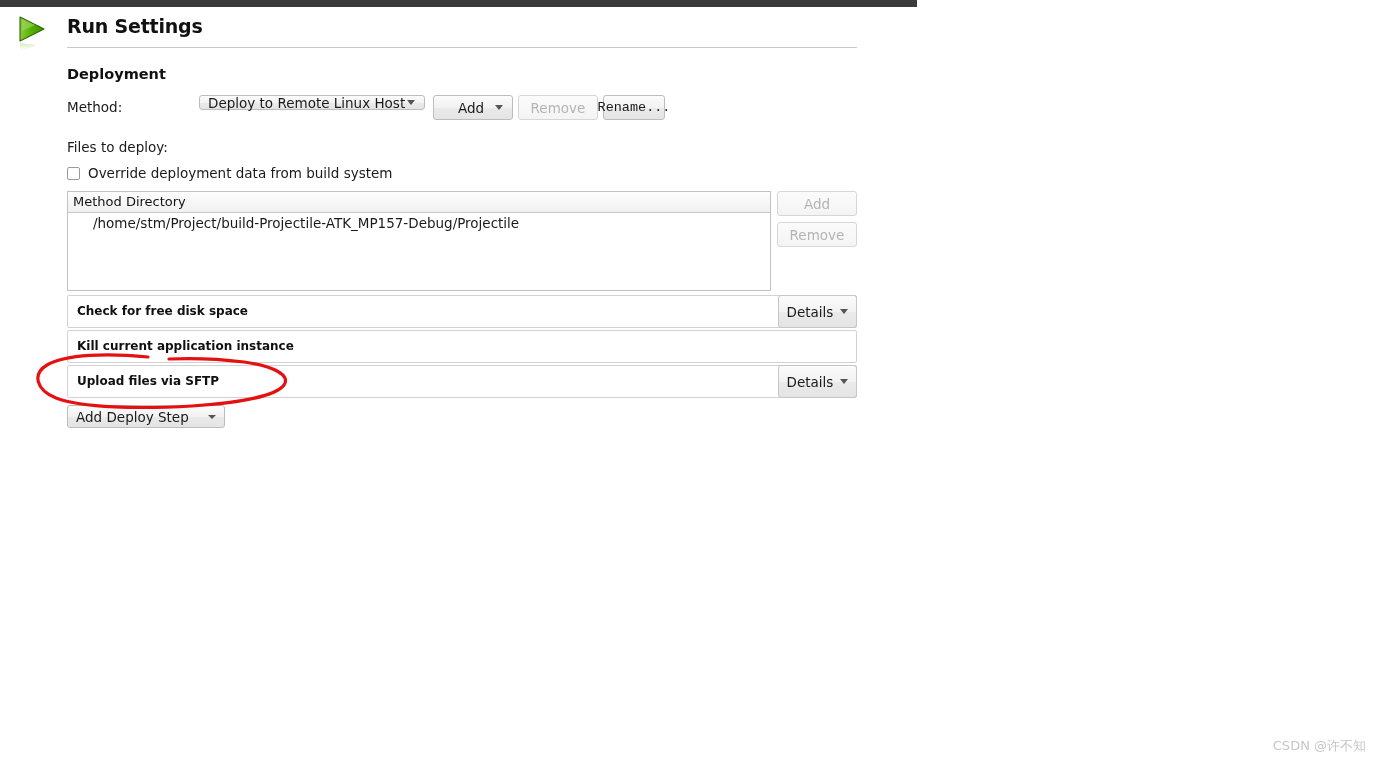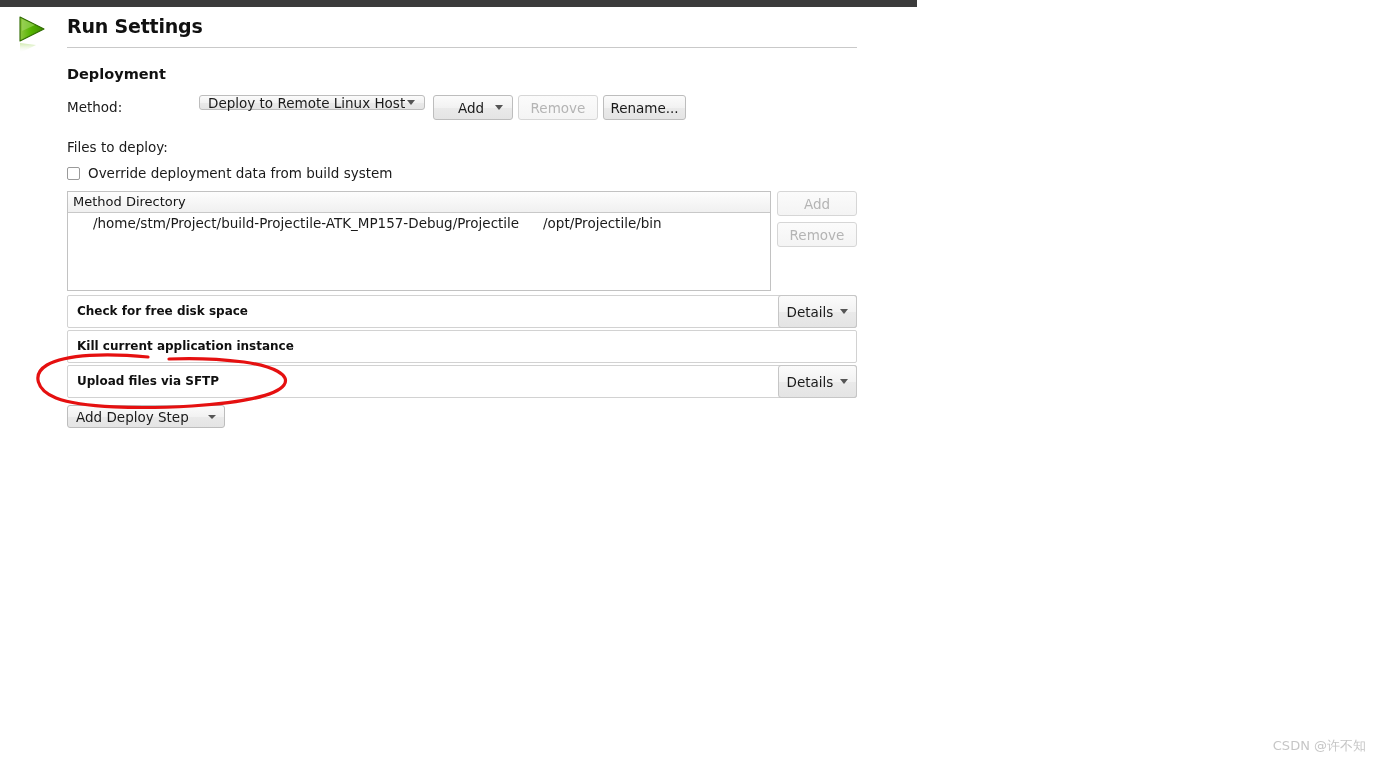--- a/index.html
+++ b/index.html
@@ -139,22 +139,23 @@
   }
   #remove-method-btn {
     left: 518px;
     top: 95px;
     width: 80px;
     height: 25px;
   }
   #rename-method-btn {
     left: 603px;
     top: 95px;
-    width: 83px;
+    width: 62px;
     height: 25px;
+    font-family: Liberation Mono, monospace;
   }
 
   
   #files-label {
     position: absolute;
     left: 67px;
     top: 139px;
     font-size: 13.5px;
   }
   #override-row {
@@ -383,21 +384,20 @@
   <span id="override-checkbox"></span>
   <span>Override deployment data from build system</span>
 </div>
 
 <div id="files-table">
   <div id="files-table-header">
     <div class="th col1">Method Directory</div>
   </div>
   <div class="files-row">
     <div class="td col0">/home/stm/Project/build-Projectile-ATK_MP157-Debug/Projectile</div>
-    <div class="td col1">/opt/Projectile/bin</div>
   </div>
 </div>
 
 <div class="btn disabled" id="files-add-btn">
   <span>Add</span>
 </div>
 <div class="btn disabled" id="files-remove-btn">
   <span>Remove</span>
 </div>
 

